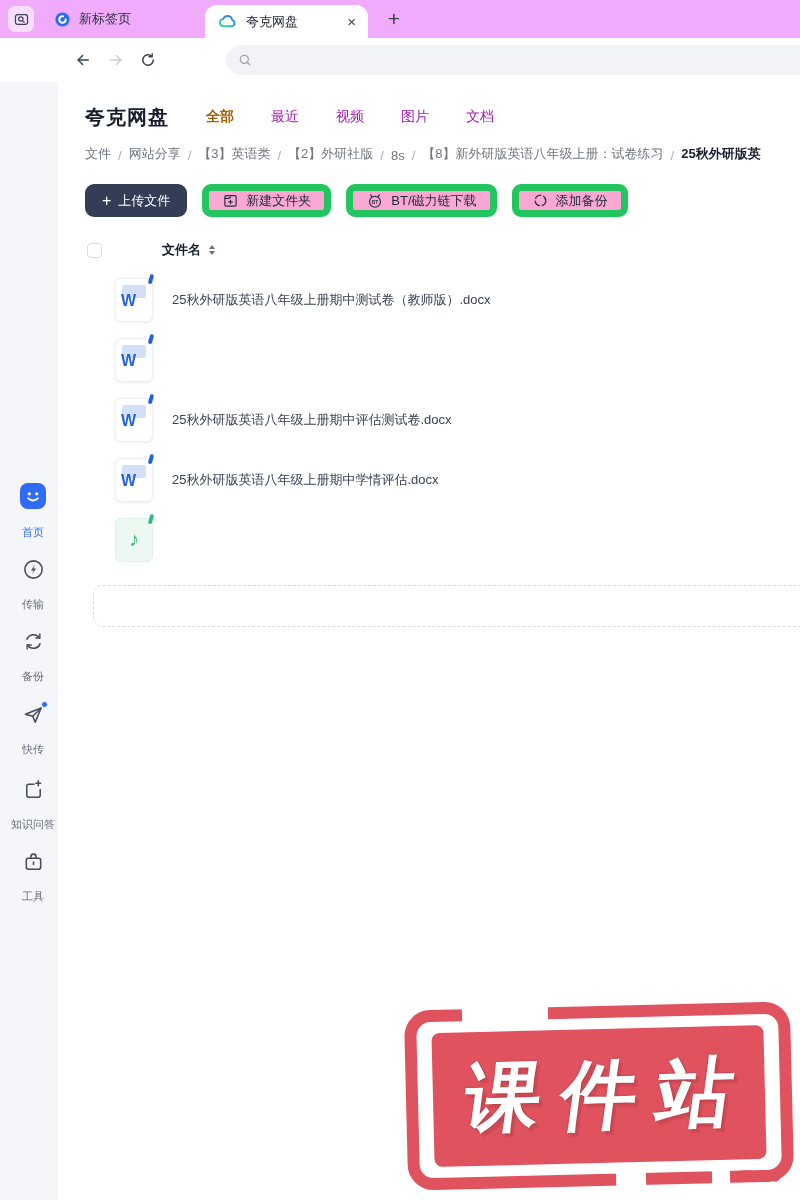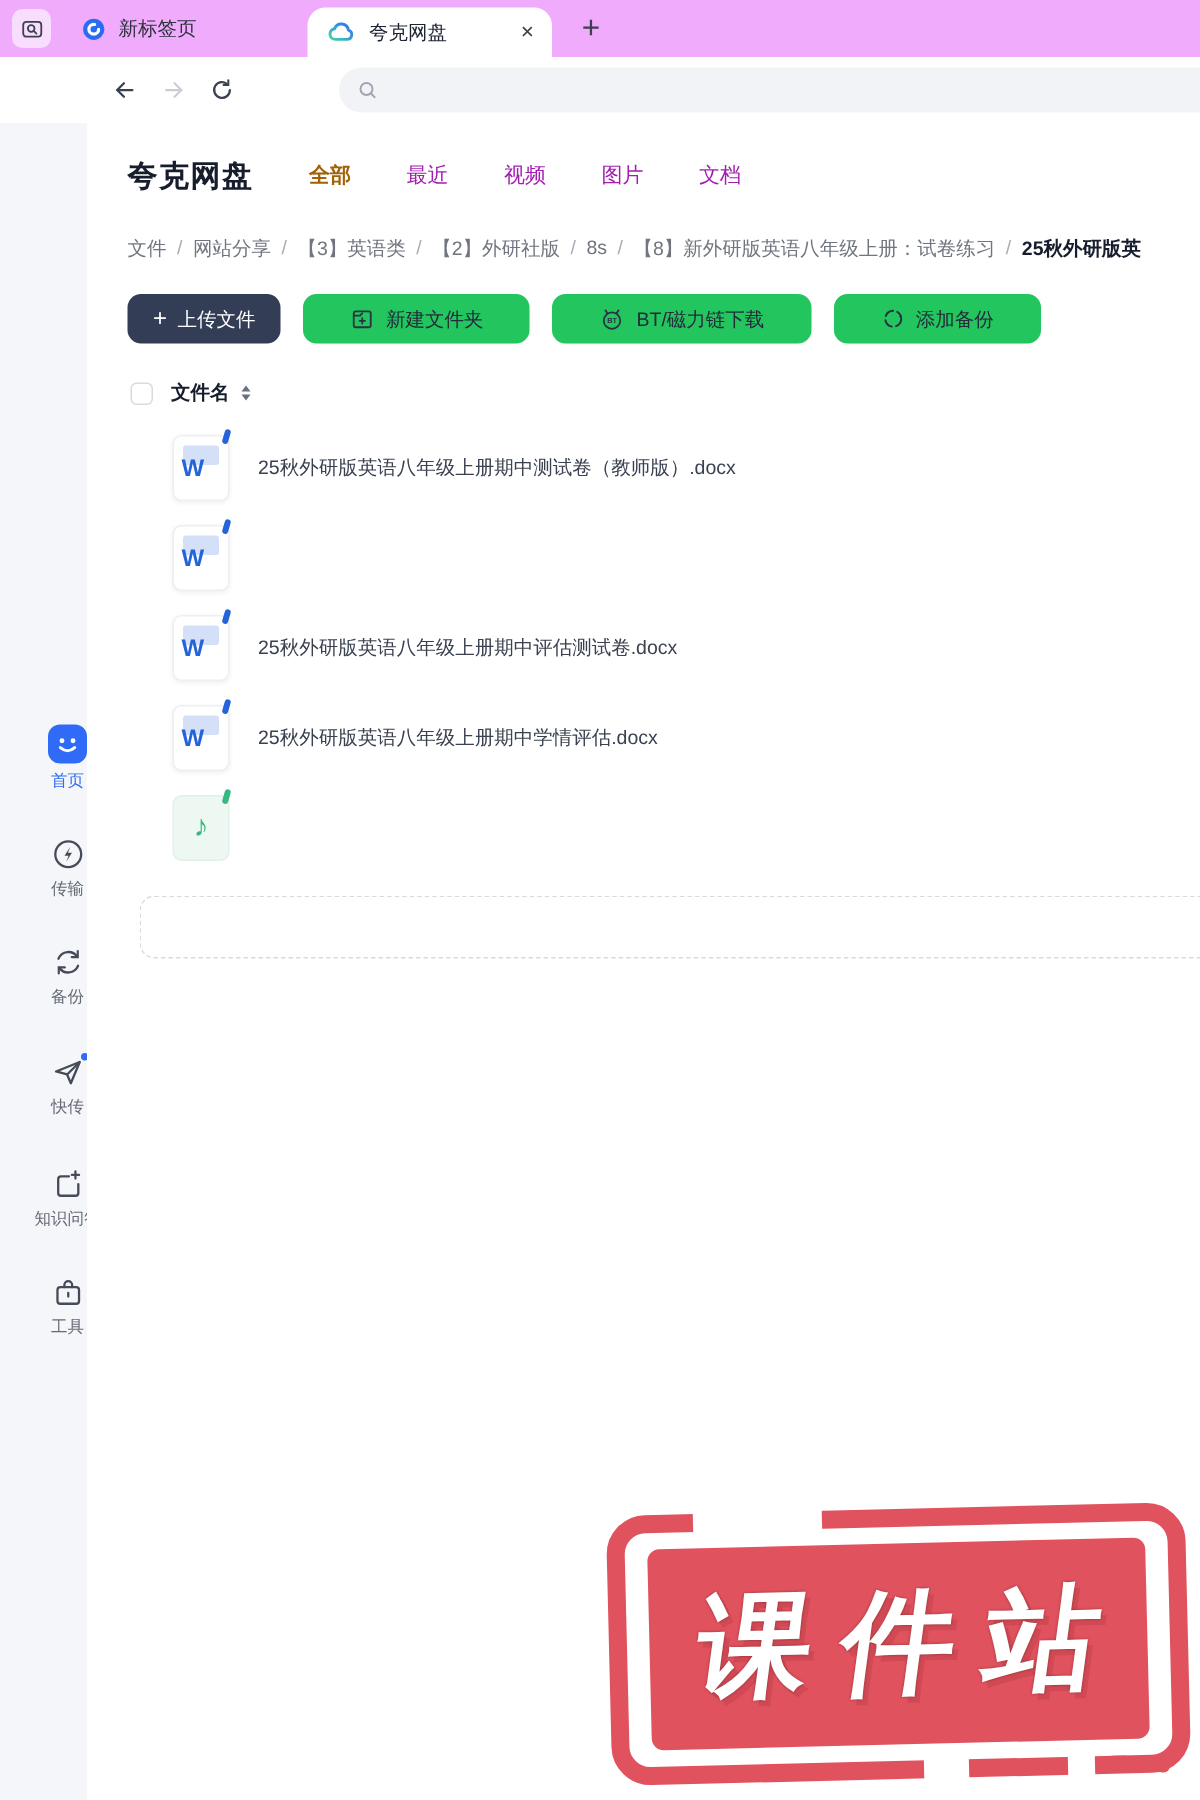--- a/index.html
+++ b/index.html
@@ -22,57 +22,57 @@
 
   
   .toolbar { position:relative; height:44px; background:#fff; }
   .nav-ic { position:absolute; top:13px; width:18px; height:18px; }
   .addr { position:absolute; left:226px; right:-14px; top:7px; height:30px; background:#f2f3f7;
     border-radius:16px; display:flex; align-items:center; padding-left:11px; }
 
   
   .main { display:flex; height:1118px; }
   .sidebar { position:relative; width:58px; background:#f4f6f9; flex:none; }
-  .side-item { position:absolute; left:16px; width:58px; display:flex; flex-direction:column;
-    align-items:center; gap:4px; }
+  .side-item { position:absolute; left:4px; width:58px; display:flex; flex-direction:column;
+    align-items:center; gap:16px; }
   .side-item .lbl { font-size:11px; color:#656b76; white-space:nowrap; }
   .side-item.active .lbl { color:#2f6bf6; }
   .home-ic { width:26px; height:26px; background:#2f6bf6; border-radius:8px; }
   .side-ic { width:23px; height:23px; position:relative; }
   .dot-badge { position:absolute; top:-2px; right:-3px; width:7px; height:7px; border-radius:50%;
     background:#2f6bf6; border:1.5px solid #f4f6f9; }
 
   .content { position:relative; flex:1; background:#fff; padding-left:27px; }
 
   
   .drive-head { display:flex; align-items:center; margin-top:22px; height:26px; }
   .app-title { font-size:20px; font-weight:bold; color:#171d2c; letter-spacing:1px; }
   .ftabs { display:flex; align-items:center; margin-left:37px; gap:37px; font-size:14px; }
   .ftab { color:#a21caf; cursor:default; }
   .ftab.active { color:#a16207; font-weight:bold; }
 
   
-  .crumbs { margin-top:27px; display:flex; align-items:flex-start; gap:7px; font-size:13px;
+  .crumbs { margin-top:15px; display:flex; align-items:flex-end; gap:7px; font-size:13px;
     color:#70757f; white-space:nowrap; overflow:hidden; }
   .crumb { cursor:default; }
   .crumb-sep { color:#a9adb6; }
   .crumb.current { color:#171d2c; font-weight:bold; }
 
   
   .actions { margin-top:21px; display:flex; gap:15px; }
   .btn { height:33px; border-radius:9px; display:flex; align-items:center; font-size:13px; cursor:default; }
   .btn-primary { background:#333d56; color:#fff; padding:0 17px; gap:7px; }
   .btn-primary .plus { font-size:16px; font-weight:300; }
-  .btn-ghost { background:#22c55e; border:5px solid #22c55e; color:#242b3b; padding:0 26px; gap:7px;
+  .btn-ghost { background:#f9a8d4; border:7px solid #22c55e; color:#242b3b; padding:0 13px; gap:7px;
     box-shadow:0 1px 2px rgba(40,50,80,.03); }
 
   
   .list-head { margin-top:23px; display:flex; align-items:center; gap:12px; height:20px; padding-left:2px; }
   .cbx { width:15px; height:15px; border:1.5px solid #d7dae0; border-radius:4px; background:#fff; }
-  .nh { font-size:13px; color:#171d2c; font-weight:600; }
+  .nh { font-size:13px; color:#171d2c; font-weight:600;margin-left:48px; }
   .sort { display:flex; flex-direction:column; gap:2px; margin-left:-4px; }
   .tri-up { width:0; height:0; border-left:3.5px solid transparent; border-right:3.5px solid transparent;
     border-bottom:4.5px solid #6a7080; }
   .tri-dn { width:0; height:0; border-left:3.5px solid transparent; border-right:3.5px solid transparent;
     border-top:4.5px solid #6a7080; }
 
   .rows { margin-top:10px; }
   .frow { height:60px; display:flex; align-items:center; gap:19px; padding-left:30px; }
   .fname { font-size:13px; color:#3a4150; }
   .ficon { position:relative; width:38px; height:44px; border-radius:6px; flex:none; }

